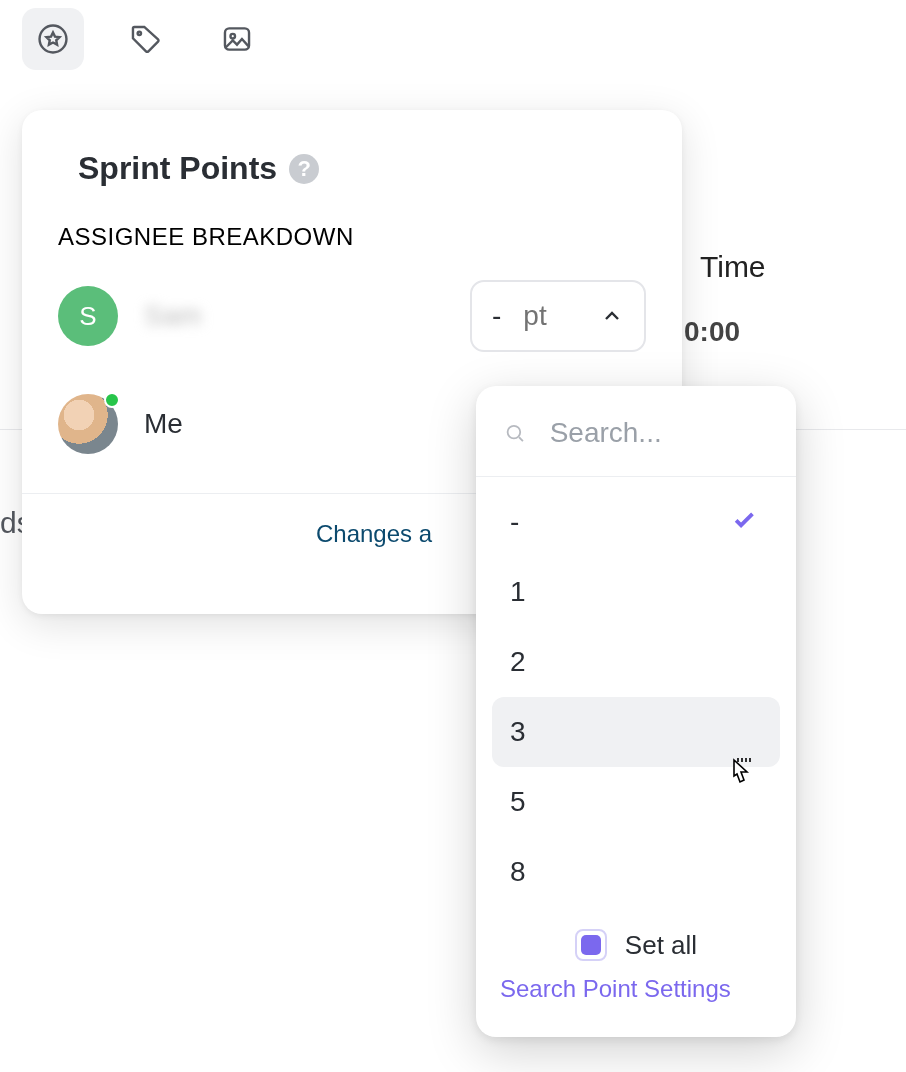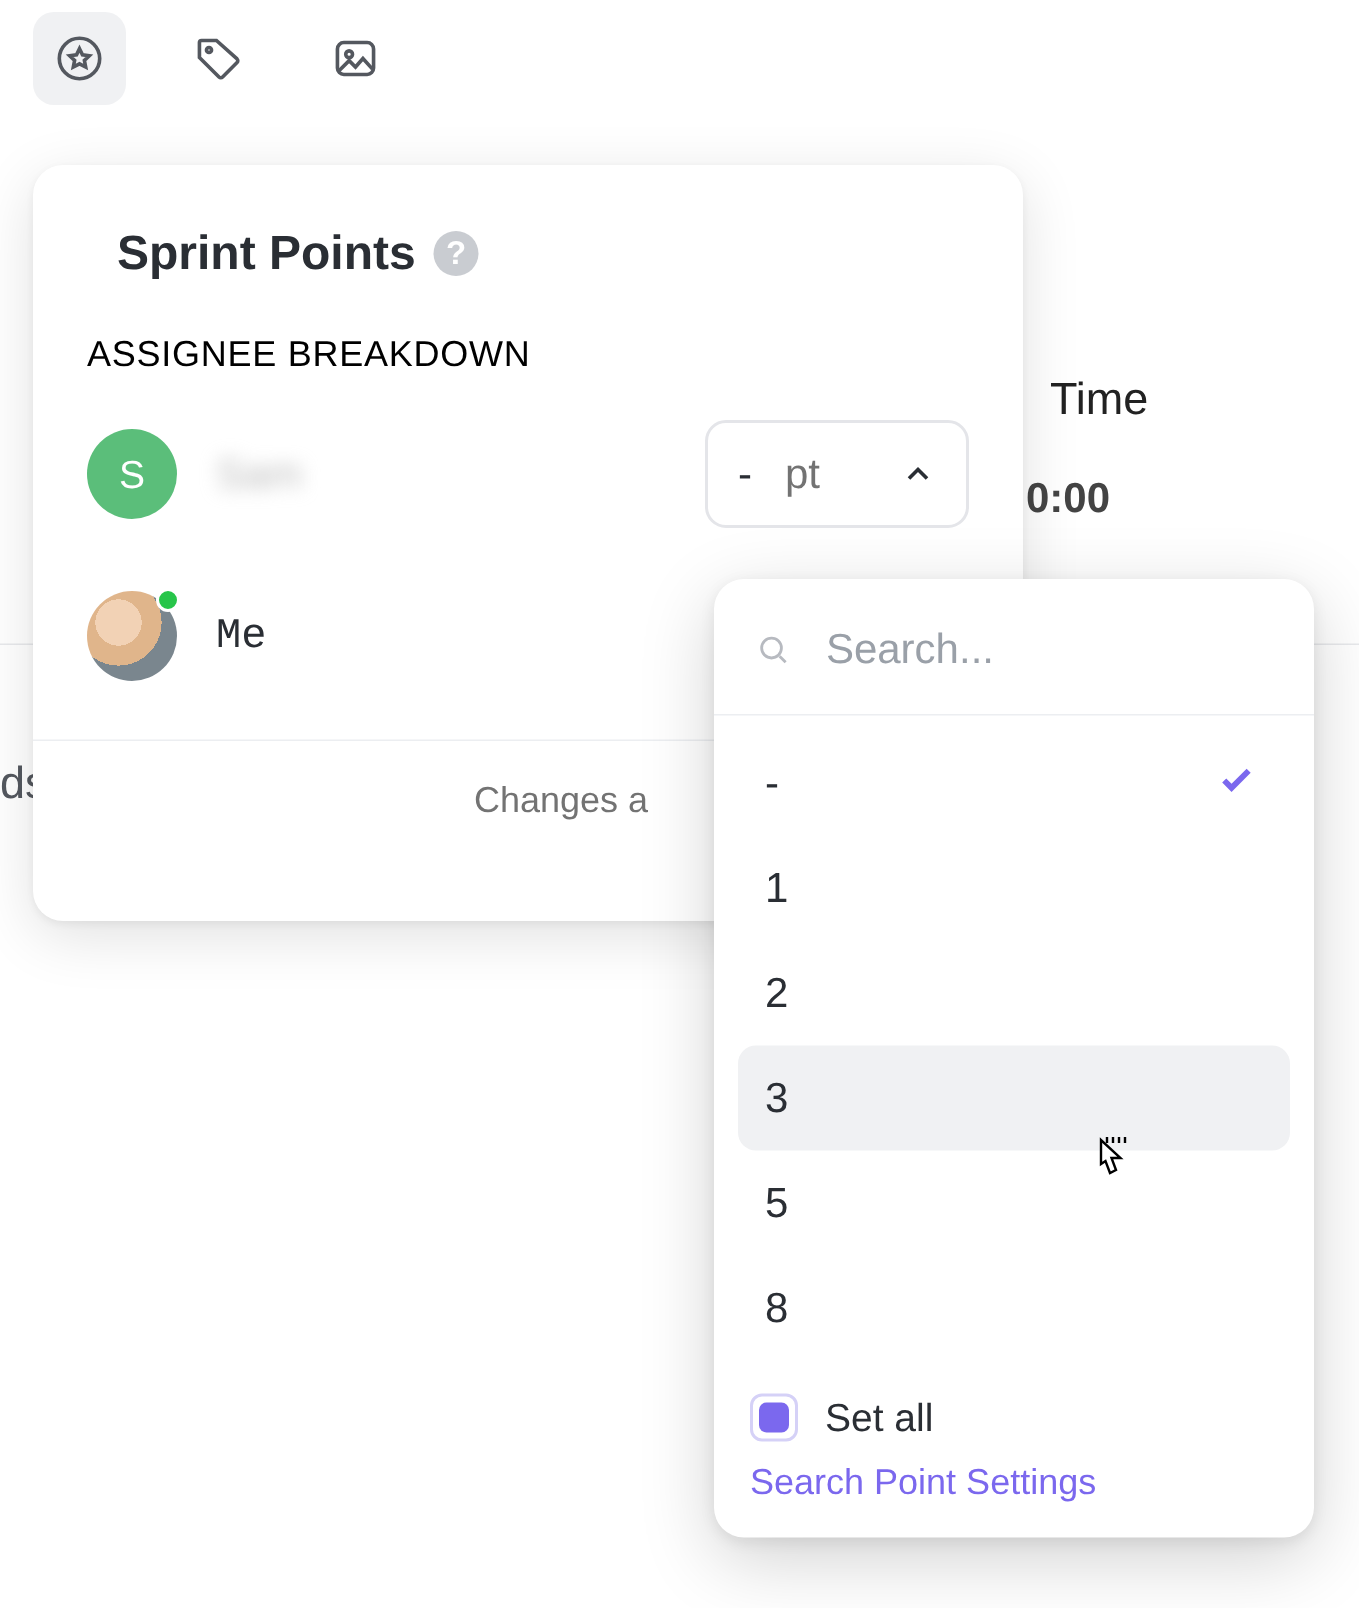--- a/index.html
+++ b/index.html
@@ -134,35 +134,35 @@
   }
   .points-selector .dash { color: #2a2e34; }
   .points-selector .unit { color: #737373; margin-left: 22px; flex:1; }
   .points-selector svg { width: 24px; height: 24px; stroke: #2a2e34; }
 
   .card-divider {
     height: 1px; background: #eceef1; margin-top: 24px;
   }
   .card-footer {
     padding: 26px 36px;
-    color: #737373;
+    color: #0c4a6e;
     font-size: 24px;
     text-align: center;
     margin-left: 44px;
   }
 
   
   .dropdown {
     position: absolute;
     top: 386px; left: 476px;
-    width: 400px;
+    width: 320px;
     background: #fff;
     border-radius: 20px;
     box-shadow: 0 14px 50px rgba(0,0,0,0.18), 0 3px 10px rgba(0,0,0,0.08);
-    padding-bottom: 18px;
+    padding-bottom: 30px;
   }
   .dd-search {
     display: flex; align-items: center; gap: 22px;
     padding: 30px 28px 26px 28px;
     border-bottom: 1px solid #eceef1;
   }
   .dd-search svg { width: 26px; height: 26px; stroke: #b7bac0; }
   .dd-search input {
     border: none; outline: none;
     font-size: 28px;
@@ -183,20 +183,21 @@
   }
   .dd-item.selected svg { width: 34px; height: 34px; color: #7b68ee; }
   .dd-item.hovered { background: #f0f1f3; }
   .dd-footer {
     padding: 12px 24px 0 24px;
   }
   .setall {
     display: flex; align-items: center; gap: 18px;
     font-size: 26px; color: #2a2e34;
     padding: 4px 0 10px 0;
+    justify-content: center;
   }
   .setall .chk {
     width: 32px; height: 32px;
     border: 2px solid #d5d1f7;
     border-radius: 8px;
     display: flex; align-items: center; justify-content: center;
   }
   .setall .chk .inner {
     width: 20px; height: 20px; border-radius: 5px; background: #7b68ee;
   }
@@ -258,21 +259,21 @@
     <div class="row-spacer"></div>
     <div class="points-selector">
       <span class="dash">-</span>
       <span class="unit">pt</span>
       <svg viewBox="0 0 24 24" fill="none" stroke-width="2.4">
           <path d="M6 15l6-6 6 6"></path>
         </svg>
     </div>
   </div>
 
-  <div class="assignee-row" style="margin-top:18px;font-family:Liberation Mono, monospace;">
+  <div class="assignee-row" style="margin-top:18px;">
     <div class="avatar photo">
       <div class="presence"></div>
     </div>
     <div class="assignee-name">Me</div>
     <div class="row-spacer"></div>
   </div>
 
   <div class="card-divider"></div>
   <div class="card-footer">Changes a</div>
 </div>

